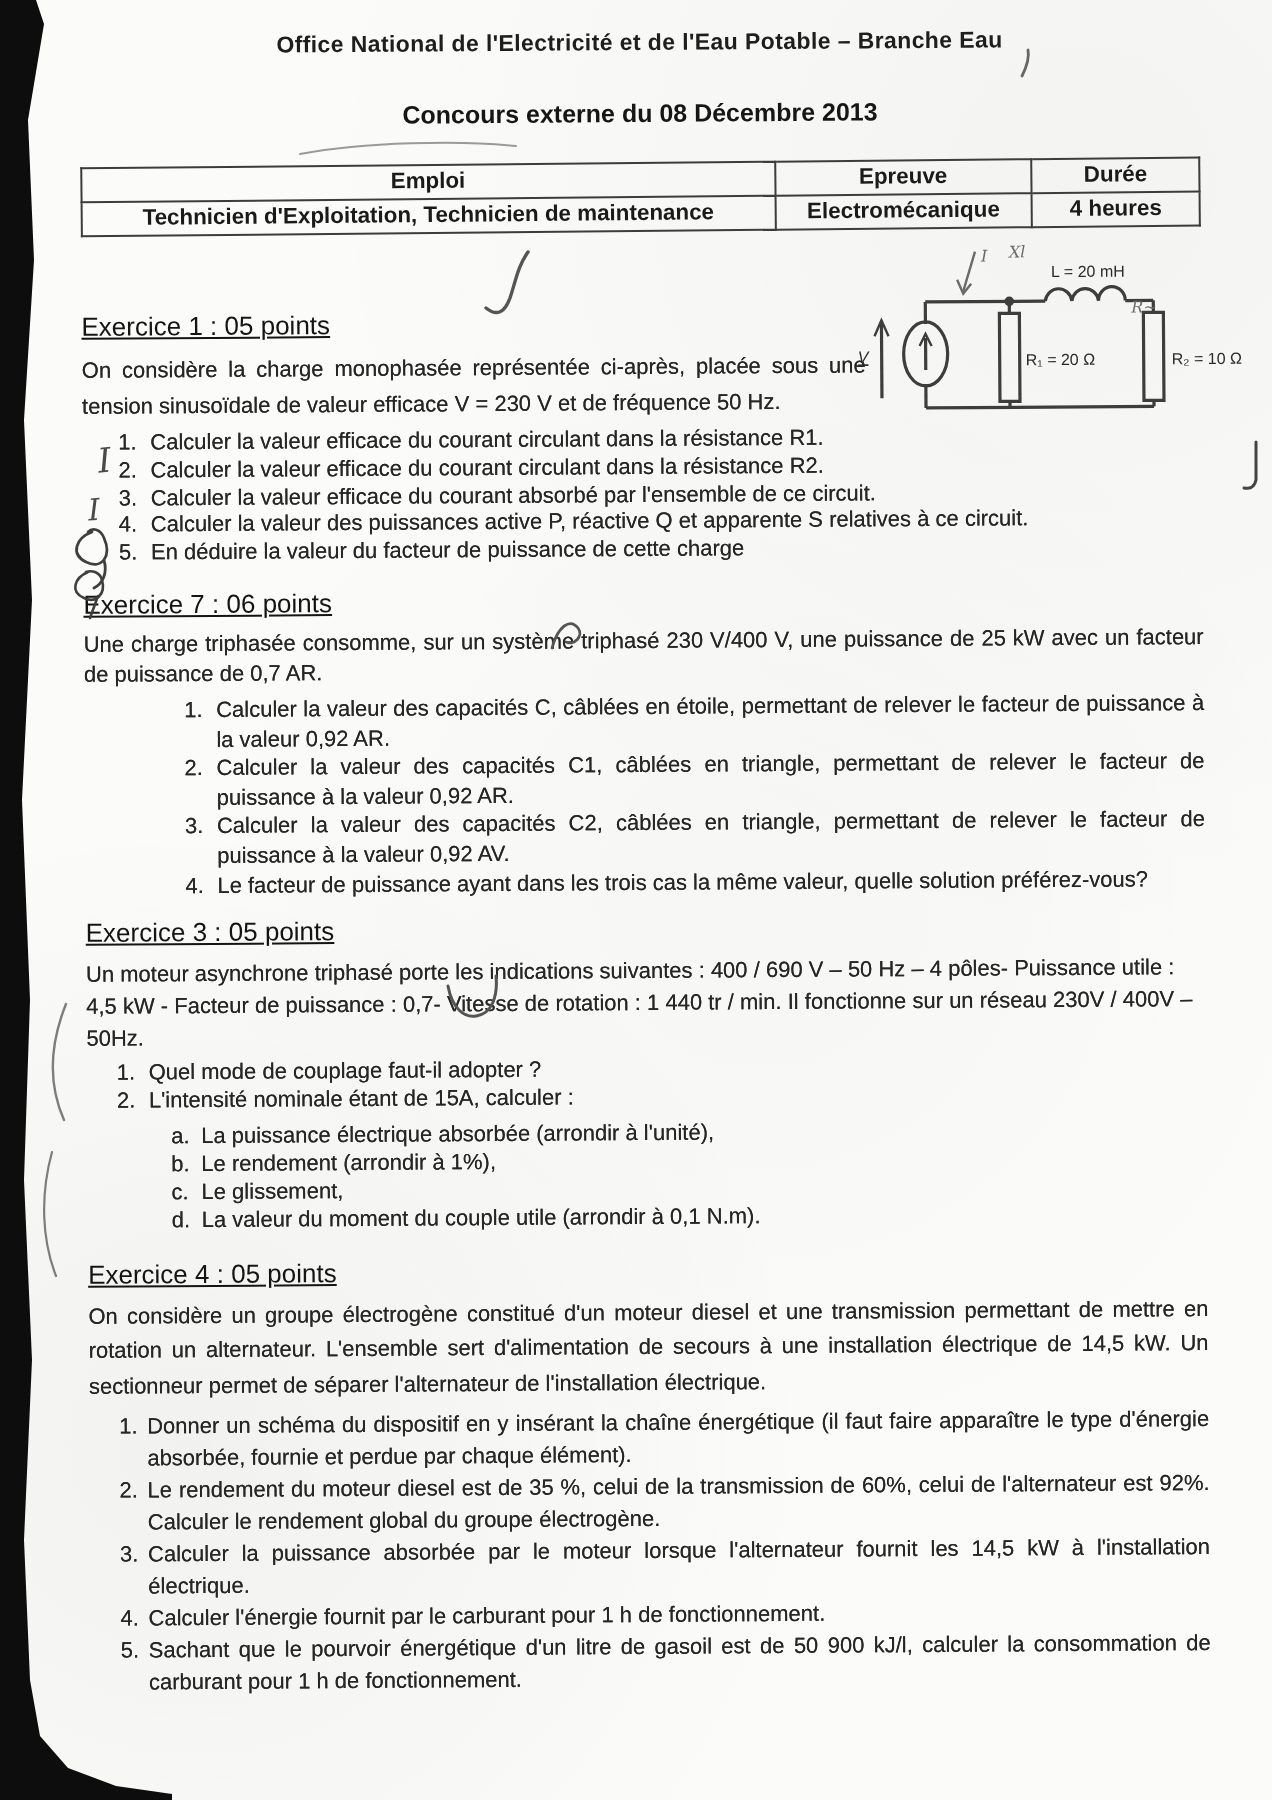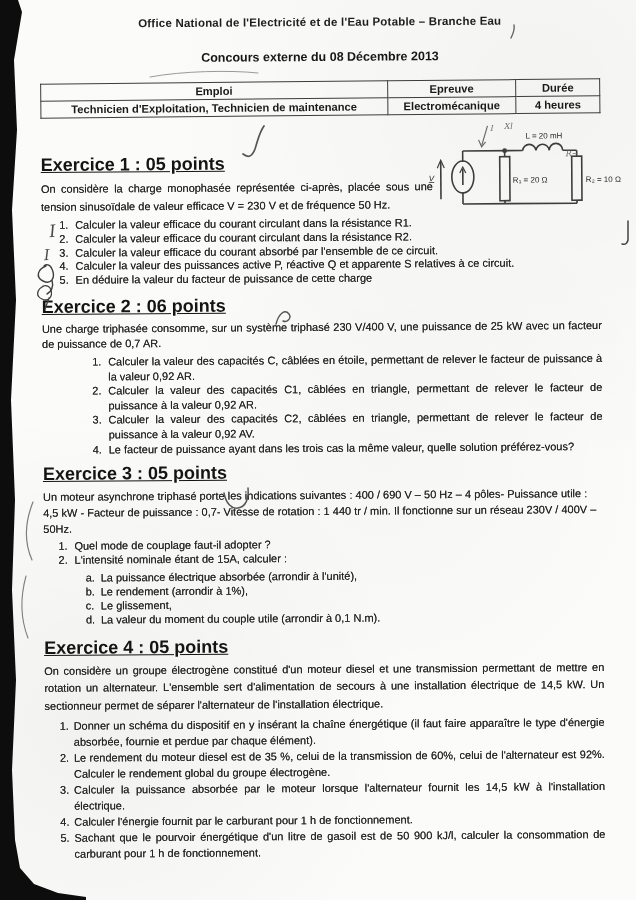--- a/index.html
+++ b/index.html
@@ -21,21 +21,21 @@
   .content{position:absolute;inset:0;z-index:1;transform:rotate(-0.4deg);transform-origin:30px 60px;padding:12px 36px 0 40px;box-sizing:border-box;}
   .org-title{margin:6px 0 0 0;text-align:center;font-size:11.5px;font-weight:bold;letter-spacing:.2px;color:#1e1e1e;}
   .subtitle{margin:22px 0 0 0;text-align:center;font-size:12.5px;font-weight:bold;color:#161616;}
   table.info{
     margin-top:17px;width:100%;border-collapse:collapse;font-size:11.2px;font-weight:bold;color:#1a1a1a;
     transform:rotate(-0.15deg);
   }
   table.info td,table.info th{border:1.4px solid #3c3c3c;text-align:center;padding:1px 2px;height:14px;}
   .col-emploi{width:62%;} .col-epreuve{width:23%;} .col-duree{width:15%;}
 
-  .ex-title{display:inline-block;font-size:18px;font-weight:bold;color:#141414;text-decoration:underline;margin:0;}
+  .ex-title{display:inline-block;font-size:13px;font-weight:normal;color:#141414;text-decoration:underline;margin:0;}
   .ex1{margin-top:37px;}
   .ex1 .intro{max-width:392px;}
   p.intro{margin:4px 0 0 0;font-size:11px;line-height:18px;text-align:justify;text-shadow:0 0 .3px #444;}
   .plain{text-align:left;}
   ol{margin:3px 0 0 0;padding:0;list-style:none;counter-reset:li;}
   ol.num > li{position:relative;padding-left:16px;counter-increment:li;font-size:11px;line-height:13.8px;text-shadow:0 0 .3px #444;}
   ol.num > li::before{content:counter(li) ".";position:absolute;left:0;top:0;}
   ol.alpha{counter-reset:al;}
   ol.alpha > li{position:relative;padding-left:15px;counter-increment:al;font-size:11px;line-height:14px;text-shadow:0 0 .3px #444;}
   ol.alpha > li::before{content:counter(al,lower-alpha) ".";position:absolute;left:0;top:0;}
@@ -93,21 +93,21 @@
       <ol class="num">
         <li class="narrow">Calculer la valeur efficace du courant circulant dans la résistance R1.</li>
         <li>Calculer la valeur efficace du courant circulant dans la résistance R2.</li>
         <li>Calculer la valeur efficace du courant absorbé par l'ensemble de ce circuit.</li>
         <li class="wide">Calculer la valeur des puissances active P, réactive Q et apparente S relatives à ce circuit.</li>
         <li>En déduire la valeur du facteur de puissance de cette charge</li>
       </ol>
     </div>
 
     <div class="ex2">
-      <span class="ex-title">Exercice 2 : 06 points</span>
+      <span class="ex-title">Exercice 7 : 06 points</span>
       <p class="intro">Une charge triphasée consomme, sur un système triphasé 230 V/400 V, une puissance de 25 kW avec un facteur de puissance de 0,7 AR.</p>
       <ol class="num">
         <li>Calculer la valeur des capacités C, câblées en étoile, permettant de relever le facteur de puissance à la valeur 0,92 AR.</li>
         <li>Calculer la valeur des capacités C1, câblées en triangle, permettant de relever le facteur de puissance à la valeur 0,92 AR.</li>
         <li>Calculer la valeur des capacités C2, câblées en triangle, permettant de relever le facteur de puissance à la valeur 0,92 AV.</li>
         <li>Le facteur de puissance ayant dans les trois cas la même valeur, quelle solution préférez-vous?</li>
       </ol>
     </div>
 
     <div class="ex3">

